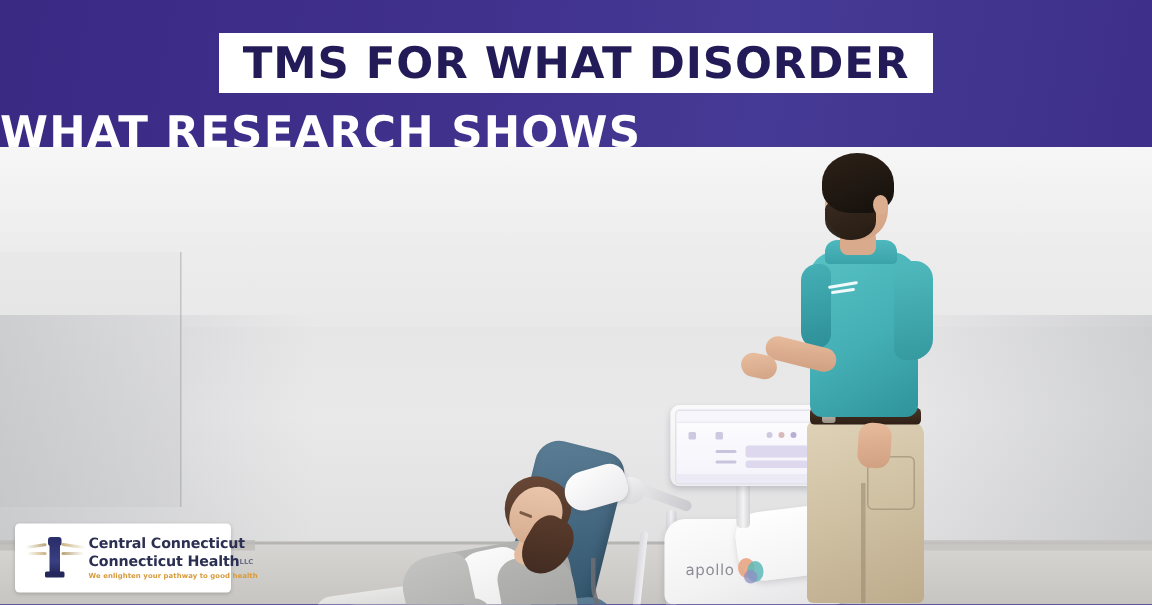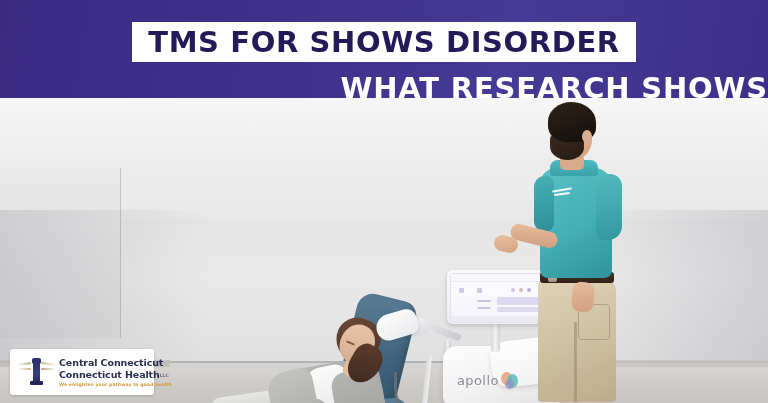--- a/index.html
+++ b/index.html
@@ -102,21 +102,21 @@
   .scr-dot{position:absolute;width:4px;height:4px;border-radius:50%;}
   .scr-field{position:absolute;background:#ddd8ee;border-radius:2px;}
   .scr-label{position:absolute;height:2px;background:#c9c4dd;border-radius:1px;}
   .scr-bottom{position:absolute;left:0;right:0;bottom:0;height:6px;background:#eceaf4;}
 
   .apollo-mark{
     position:absolute;left:22px;top:103px;width:76px;height:22px;
     display:flex;align-items:center;gap:2px;
   }
   .apollo-text{
-    font-size:13px;letter-spacing:.4px;color:#7b7b86;
+    font-size:10px;letter-spacing:.4px;color:#7b7b86;
     font-family:"DejaVu Sans", sans-serif;font-weight:400;opacity:.85;
   }
   .apollo-blob{
     position:relative;width:17px;height:17px;
   }
   .apollo-blob i{position:absolute;display:block;border-radius:50%;}
   .ab1{left:0;top:0;width:11px;height:13px;background:#e6a07c;opacity:.85;border-radius:50% 50% 45% 55%;}
   .ab2{left:6px;top:2px;width:11px;height:14px;background:#5fb8b6;opacity:.85;border-radius:55% 45% 50% 50%;}
   .ab3{left:4px;top:8px;width:9px;height:9px;background:#8f8fc4;opacity:.75;border-radius:50%;}
 
@@ -341,21 +341,21 @@
     white-space:nowrap;
   }
   .title-2{
     margin-top:9px;
     font-family:"DejaVu Sans", sans-serif;
     font-weight:bold;
     font-size:29px;
     letter-spacing:.8px;
     color:#ffffff;
     white-space:nowrap;
-    text-align:right;
+    text-align:left;
   }
 
   
   .logo-badge{
     position:absolute;left:10px;bottom:8px;z-index:9;
     width:144px;height:46px;
     background:#ffffff;
     border-radius:3px;
     box-shadow:0 1px 3px rgba(0,0,0,.18);
     display:flex;align-items:center;
@@ -500,21 +500,21 @@
       <div class="t-hair"></div>
       <div class="t-ear"></div>
       <div class="t-forearm"></div>
       <div class="t-hand"></div>
       <div class="t-hand2"></div>
     </div>
   </div>
 
   <div class="title-wrap">
     <div class="title-box">
-      <div class="title-1">TMS FOR SHOWS DISORDER</div>
+      <div class="title-1">TMS FOR WHAT DISORDER</div>
     </div>
     <div class="title-2">WHAT RESEARCH SHOWS</div>
   </div>
 
   <div class="logo-badge">
     <div class="logo-icon">
       <span class="lh-ray lr1"></span>
       <span class="lh-ray lr2"></span>
       <span class="lh-ray lr3"></span>
       <span class="lh-ray lr4"></span>

